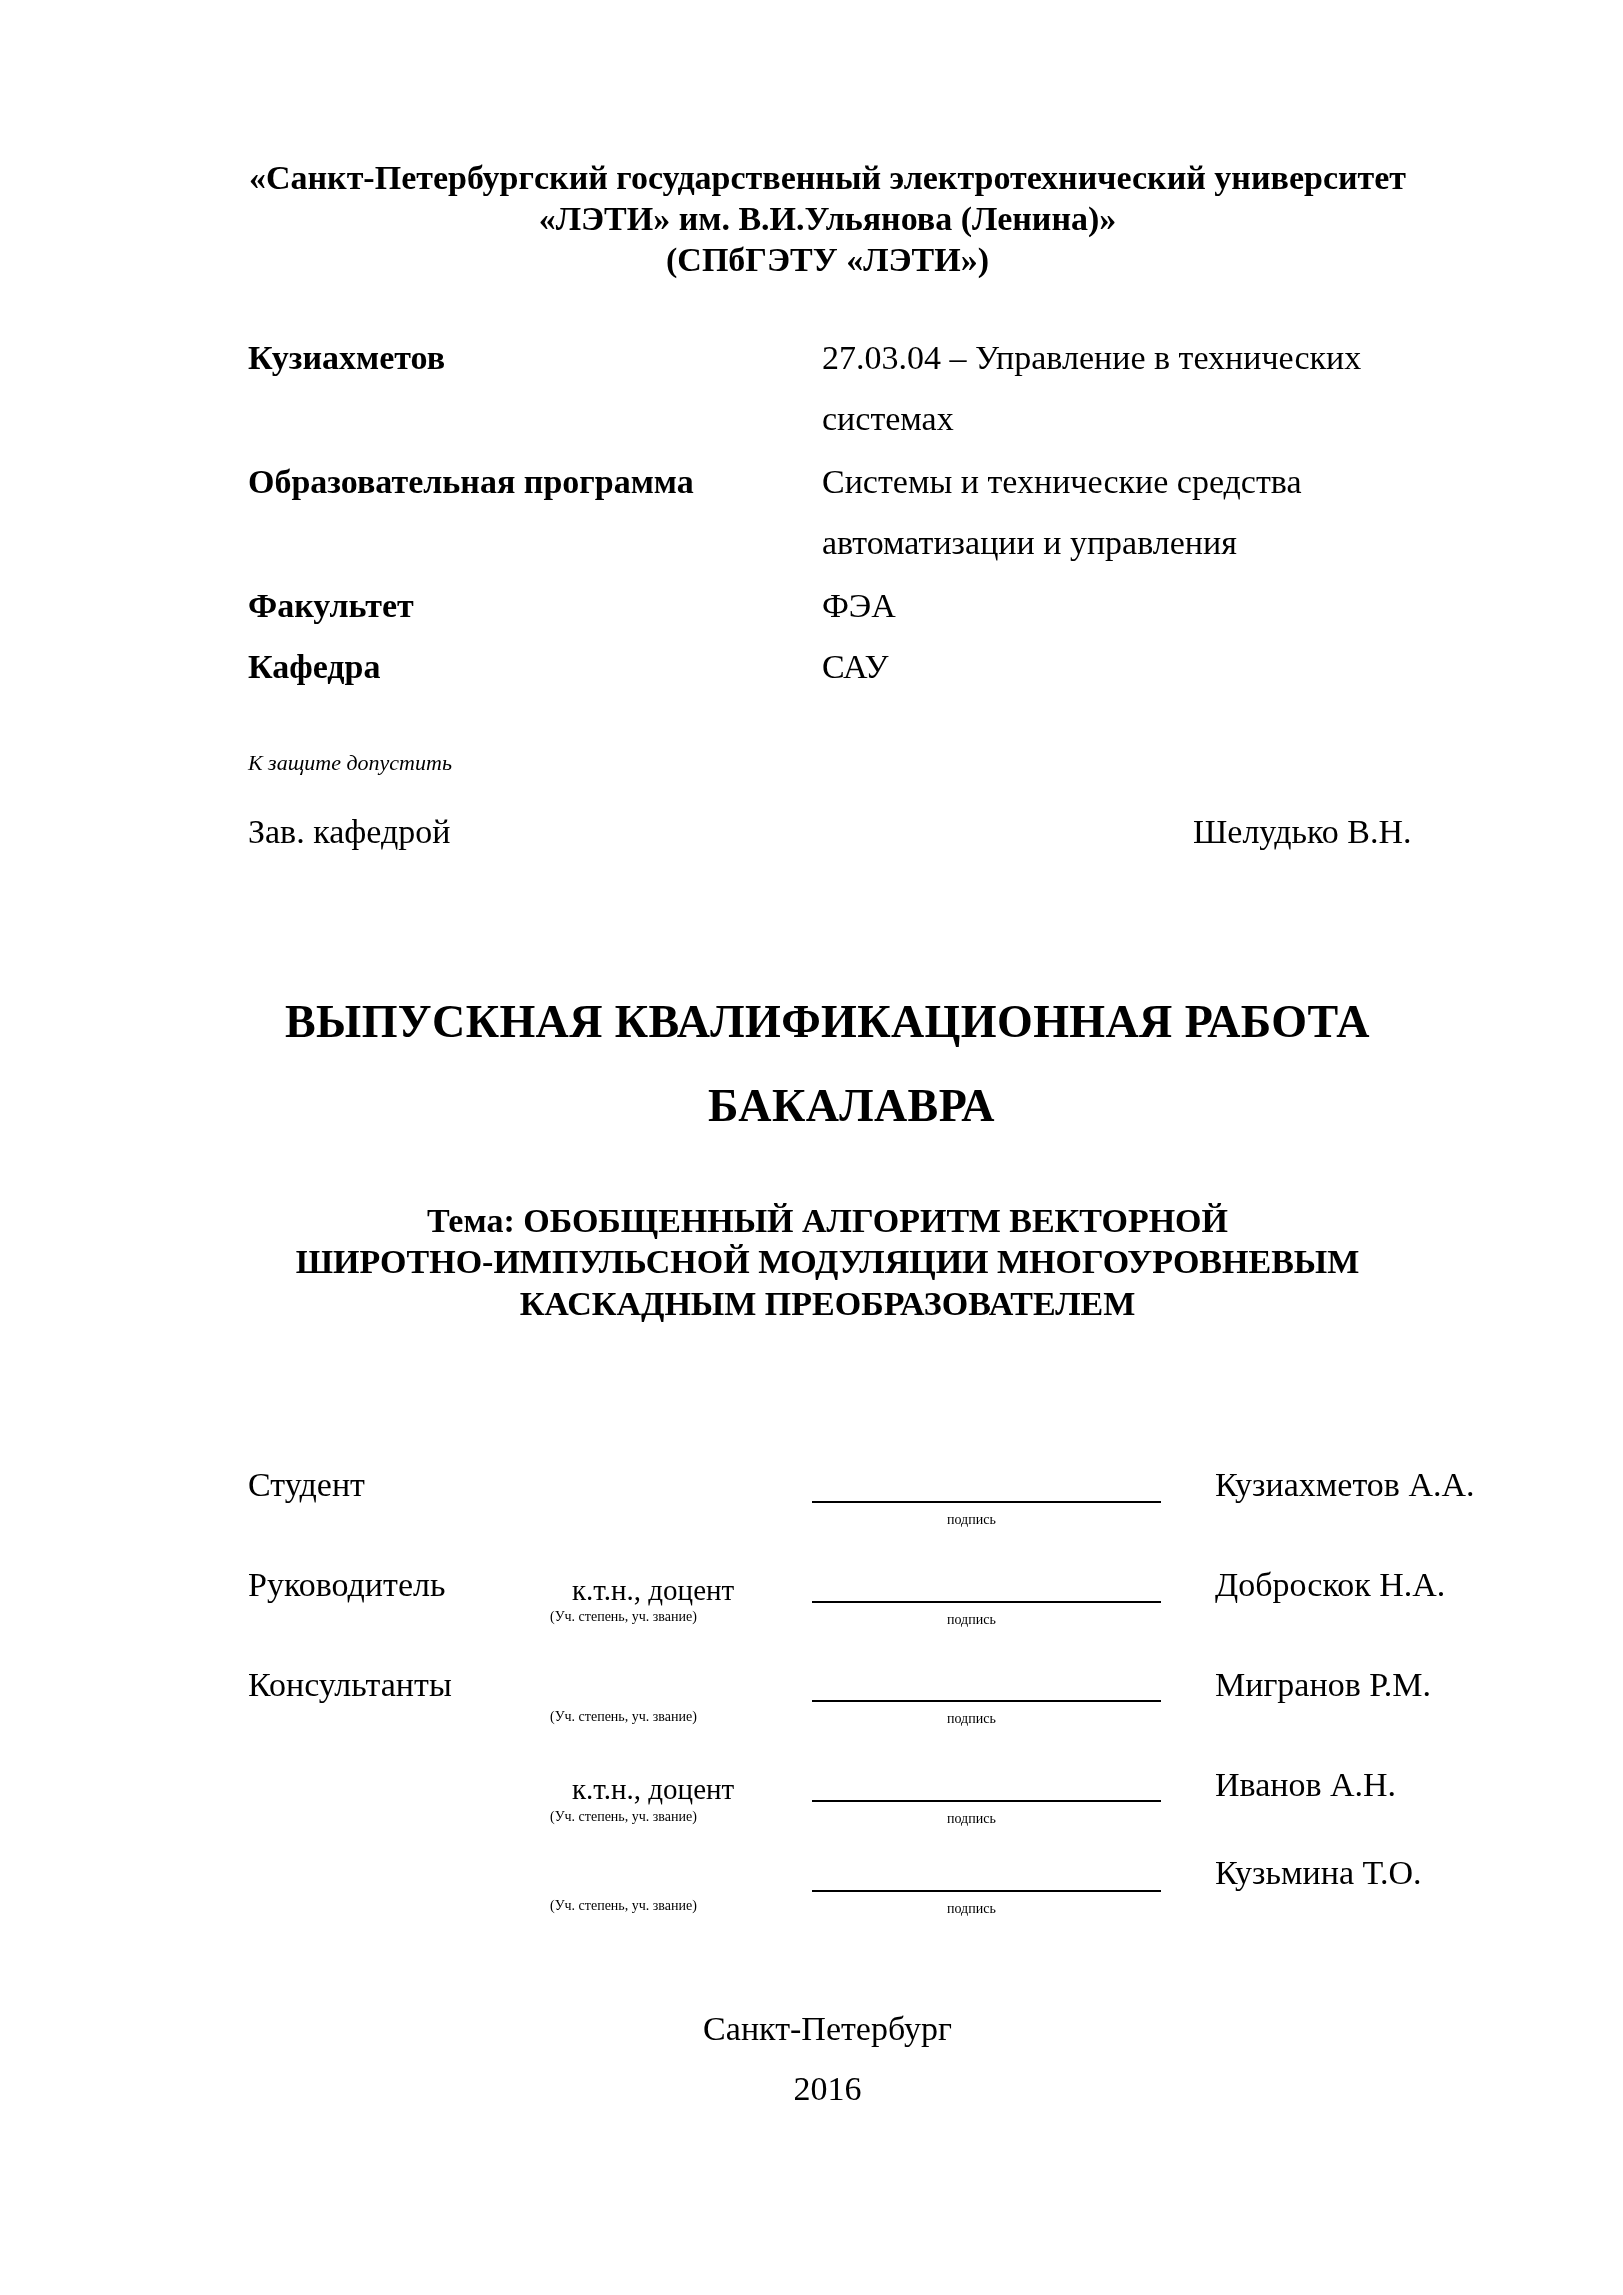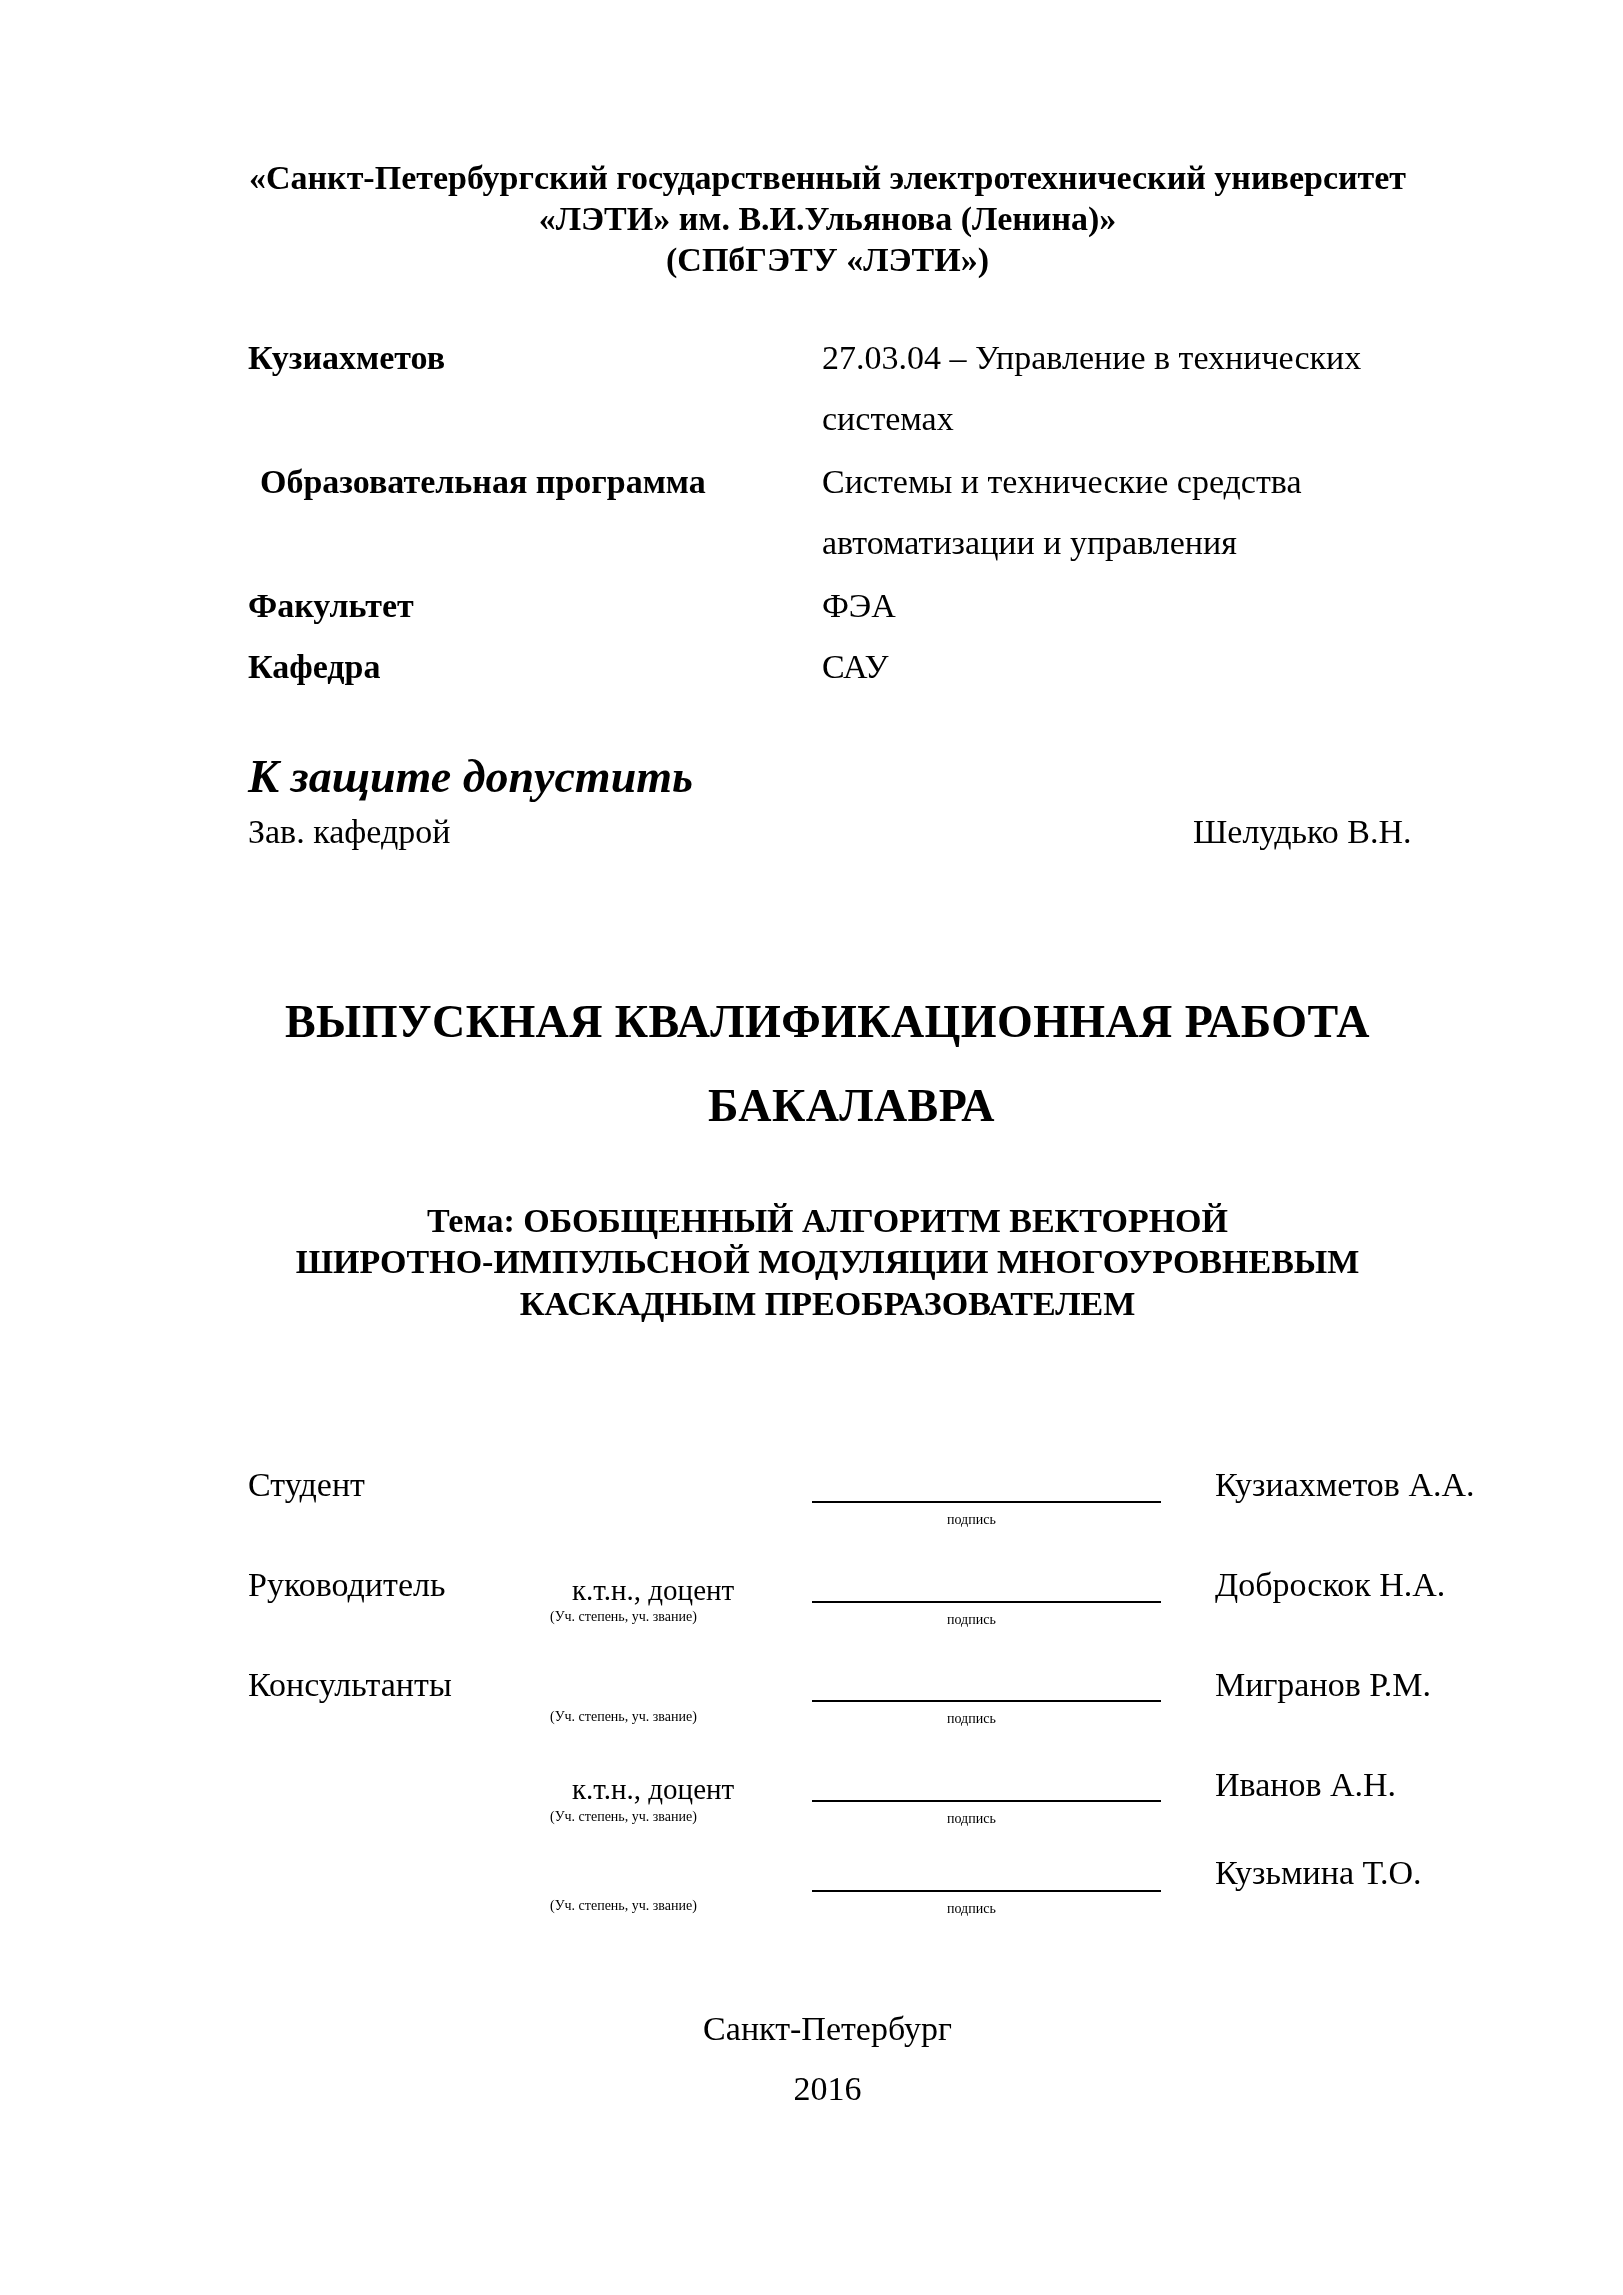--- a/index.html
+++ b/index.html
@@ -4,40 +4,40 @@
 <style>
   html, body { margin: 0; padding: 0; background: #ffffff; }
   body { width: 1623px; height: 2295px; position: relative; overflow: hidden;
          font-family: "Liberation Serif", "DejaVu Serif", serif; color: #000; }
   .abs { position: absolute; white-space: nowrap; }
   .center { left: 16px; width: 1623px; text-align: center; }
   .uni { font-weight: bold; font-size: 34px; line-height: 41px; }
   .lbl { font-weight: bold; font-size: 34px; }
   .val { font-size: 34px; }
   .txt { font-size: 34px; }
-  .ital { font-style: italic; font-size: 46px; font-weight: bold; }
+  .ital { font-style: italic; font-size: 22px; }
   .big { font-weight: bold; font-size: 46px; letter-spacing: 0.4px; }
   .topic { font-weight: bold; font-size: 34px; line-height: 42px; }
   .small-it { font-size: 14px; }
   .sigline { position: absolute; height: 0; border-top: 2.4px solid #000; width: 349px; left: 812px; }
   .deg { font-size: 29px; }
 </style>
 </head>
 <body>
 
 <div class="abs center uni" style="top:157px;">«Санкт-Петербургский государственный электротехнический университет</div>
 <div class="abs center uni" style="top:198px;">«ЛЭТИ» им. В.И.Ульянова (Ленина)»</div>
 <div class="abs center uni" style="top:239px;">(СПбГЭТУ «ЛЭТИ»)</div>
 
 <div>
   <div class="abs lbl" style="left:248px; top:339px;">Кузиахметов</div>
   <div class="abs val" style="left:822px; top:339px;">27.03.04 – Управление в технических</div>
   <div class="abs val" style="left:822px; top:400px;">системах</div>
 
-  <div class="abs lbl" style="left:260px; top:463px;">Образовательная программа</div>
+  <div class="abs lbl" style="left:248px; top:463px;">Образовательная программа</div>
   <div class="abs val" style="left:822px; top:463px;">Системы и технические средства</div>
   <div class="abs val" style="left:822px; top:524px;">автоматизации и управления</div>
 
   <div class="abs lbl" style="left:248px; top:587px;font-family:Liberation Serif, serif;">Факультет</div>
   <div class="abs val" style="left:822px; top:587px;">ФЭА</div>
 
   <div class="abs lbl" style="left:248px; top:648px;">Кафедра</div>
   <div class="abs val" style="left:822px; top:648px;">САУ</div>
 </div>
 

